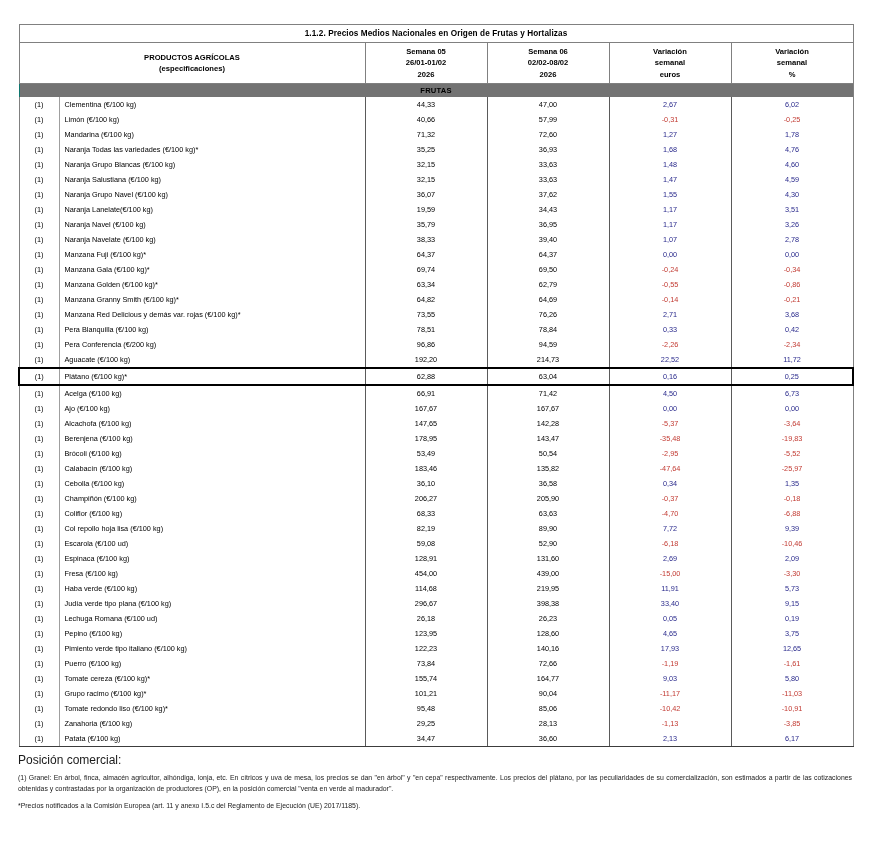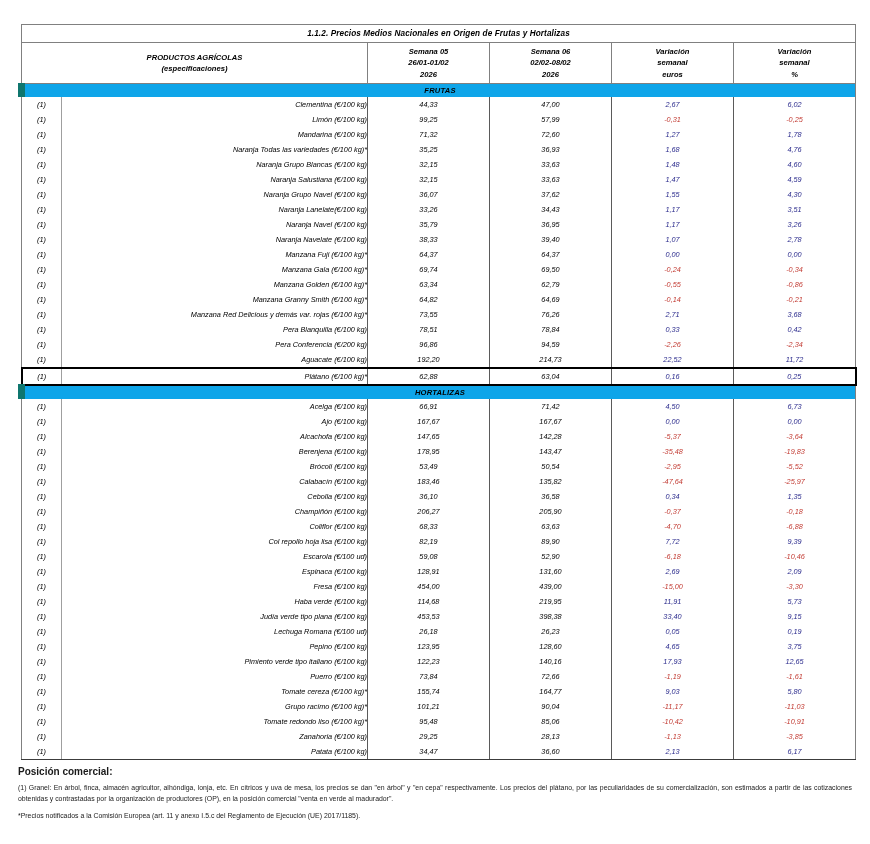--- a/index.html
+++ b/index.html
@@ -20,21 +20,20 @@
     height: 844px;
     box-sizing: border-box;
     padding: 24px 18px 0 18px;
   }
 
   table.pricetable {
     width: 834px;
     border-collapse: collapse;
     table-layout: fixed;
     font-size: 7.4px;
-    font-style: italic;
   }
 
   
   .title-cell {
     border: 1px solid #808080;
     border-bottom: 1px solid #808080;
     text-align: center;
     font-weight: bold;
     font-size: 8.2px;
     padding: 4px 2px 4px 2px;
@@ -50,46 +49,46 @@
     line-height: 1.5;
     padding: 3px 2px 3px 2px;
     vertical-align: middle;
   }
   .colhead .sub {
     font-weight: bold;
   }
 
   
   .section-bar td {
-    background: #0ea5e9;
+    background: #737373;
     color: #000000;
     font-weight: bold;
     font-size: 7.6px;
     text-align: center;
     padding: 2px 0 2px 0;
-    border-left: 7px solid #0f766e;
+    border-left: 1px solid #0f766e;
     border-right: 1px solid #808080;
     letter-spacing: .2px;
   }
 
   
   tr.data td {
     padding: 1px 0 1px 0;
     height: 13px;
     font-size: 7.3px;
   }
   td.c-note {
     width: 40px;
     text-align: center;
     border-left: 1px solid #808080;
     border-right: 1px solid #9f9f9f;
   }
   td.c-prod {
     width: 306px;
-    text-align: right;
+    text-align: left;
     padding-left: 5px !important;
     border-right: 1.3px solid #5a5a5a;
     white-space: nowrap;
     overflow: hidden;
   }
   td.c-num {
     width: 122px;
     text-align: center;
     border-right: 1px solid #9f9f9f;
   }
@@ -120,22 +119,22 @@
 
   
   #notes {
     width: 834px;
     margin-top: 4px;
     font-size: 6.9px;
     line-height: 1.5;
     color: #1a1a1a;
   }
   #notes .nt-title {
-    font-weight: bold;
-    font-size: 10px;
+    font-weight: normal;
+    font-size: 12px;
     margin-bottom: 4px;
   }
   #notes p {
     margin: 0 0 7px 0;
     text-align: justify;
   }
 </style>
 </head>
 <body>
 
@@ -187,21 +186,21 @@
           <td class="c-note">(1)</td>
           <td class="c-prod">Clementina (€/100 kg)</td>
           <td class="c-num thick">44,33</td>
           <td class="c-num thick">47,00</td>
           <td class="c-num thick pos">2,67</td>
           <td class="c-num last pos">6,02</td>
         </tr>
         <tr class="data">
           <td class="c-note">(1)</td>
           <td class="c-prod">Limón (€/100 kg)</td>
-          <td class="c-num thick">99,25</td>
+          <td class="c-num thick">40,66</td>
           <td class="c-num thick">57,99</td>
           <td class="c-num thick neg">-0,31</td>
           <td class="c-num last neg">-0,25</td>
         </tr>
         <tr class="data">
           <td class="c-note">(1)</td>
           <td class="c-prod">Mandarina (€/100 kg)</td>
           <td class="c-num thick">71,32</td>
           <td class="c-num thick">72,60</td>
           <td class="c-num thick pos">1,27</td>
@@ -235,21 +234,21 @@
           <td class="c-note">(1)</td>
           <td class="c-prod ind1">Naranja Grupo Navel (€/100 kg)</td>
           <td class="c-num thick">36,07</td>
           <td class="c-num thick">37,62</td>
           <td class="c-num thick pos">1,55</td>
           <td class="c-num last pos">4,30</td>
         </tr>
         <tr class="data">
           <td class="c-note">(1)</td>
           <td class="c-prod ind2">Naranja Lanelate(€/100 kg)</td>
-          <td class="c-num thick">33,26</td>
+          <td class="c-num thick">19,59</td>
           <td class="c-num thick">34,43</td>
           <td class="c-num thick pos">1,17</td>
           <td class="c-num last pos">3,51</td>
         </tr>
         <tr class="data">
           <td class="c-note">(1)</td>
           <td class="c-prod ind2">Naranja Navel (€/100 kg)</td>
           <td class="c-num thick">35,79</td>
           <td class="c-num thick">36,95</td>
           <td class="c-num thick pos">1,17</td>
@@ -328,23 +327,20 @@
           <td class="c-num last pos">11,72</td>
         </tr>
         <tr class="data highlight">
           <td class="c-note">(1)</td>
           <td class="c-prod">Plátano (€/100 kg)*</td>
           <td class="c-num thick">62,88</td>
           <td class="c-num thick">63,04</td>
           <td class="c-num thick pos">0,16</td>
           <td class="c-num last pos">0,25</td>
         </tr>
-        <tr class="section-bar">
-          <td colspan="6">HORTALIZAS</td>
-        </tr>
         <tr class="data">
           <td class="c-note">(1)</td>
           <td class="c-prod">Acelga (€/100 kg)</td>
           <td class="c-num thick">66,91</td>
           <td class="c-num thick">71,42</td>
           <td class="c-num thick pos">4,50</td>
           <td class="c-num last pos">6,73</td>
         </tr>
         <tr class="data">
           <td class="c-note">(1)</td>
@@ -446,21 +442,21 @@
           <td class="c-note">(1)</td>
           <td class="c-prod">Haba verde (€/100 kg)</td>
           <td class="c-num thick">114,68</td>
           <td class="c-num thick">219,95</td>
           <td class="c-num thick pos">11,91</td>
           <td class="c-num last pos">5,73</td>
         </tr>
         <tr class="data">
           <td class="c-note">(1)</td>
           <td class="c-prod">Judía verde tipo plana (€/100 kg)</td>
-          <td class="c-num thick">453,53</td>
+          <td class="c-num thick">296,67</td>
           <td class="c-num thick">398,38</td>
           <td class="c-num thick pos">33,40</td>
           <td class="c-num last pos">9,15</td>
         </tr>
         <tr class="data">
           <td class="c-note">(1)</td>
           <td class="c-prod">Lechuga Romana (€/100 ud)</td>
           <td class="c-num thick">26,18</td>
           <td class="c-num thick">26,23</td>
           <td class="c-num thick pos">0,05</td>

